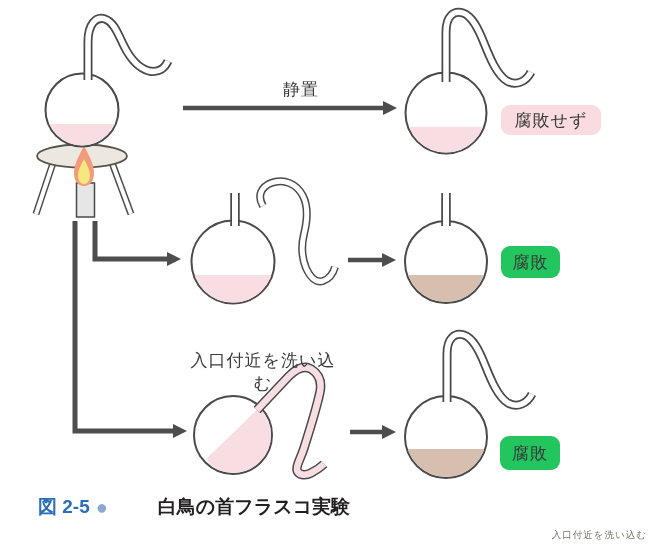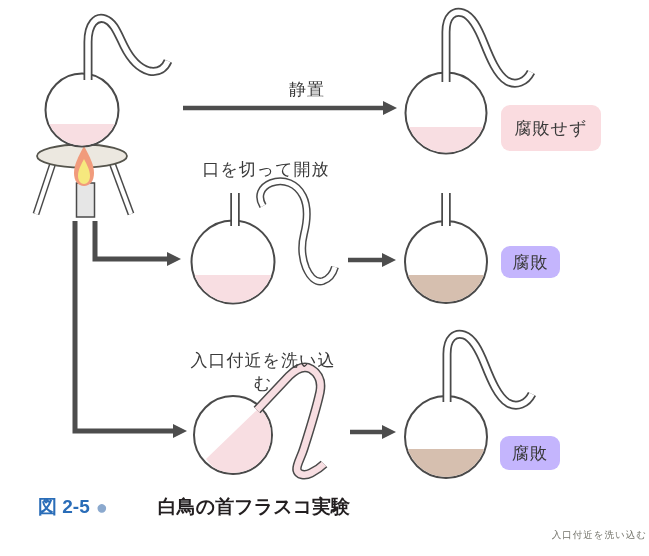--- a/index.html
+++ b/index.html
@@ -7,21 +7,21 @@
     position:relative;width:649px;height:556px;background:#ffffff;overflow:hidden;
     font-family:"Liberation Sans","DejaVu Sans",sans-serif;color:#3a3a3a;
   }
   #scene{position:absolute;left:0;top:0;}
   .olabel{position:absolute;text-align:center;font-size:17px;color:#3a3a3a;letter-spacing:1px;}
   .badge{
     position:absolute;display:flex;align-items:center;justify-content:center;
     border-radius:9px;font-size:17px;color:#3a3a3a;letter-spacing:1px;
   }
   .badge.pink{background:#fadce0;}
-  .badge.tan{background:#c4b5fd;}
+  .badge.tan{background:#22c55e;}
   #caption{position:absolute;left:38px;top:494px;display:flex;align-items:center;gap:6px;
     font-size:19px;font-weight:bold;}
   #caption .fignum{color:#2a6db8;}
   #caption .bullet{color:#8ba9ce;font-weight:normal;font-size:20px;line-height:1;}
   #caption .captitle{color:#231f20;padding-left:44px;}
   #watermark{position:absolute;right:2px;top:529px;font-size:9.5px;color:#73736a;letter-spacing:1px;}
 </style>
 </head>
 <body>
 
@@ -109,27 +109,26 @@
       <path d="M 257,410 L 289,376 C 296,369 304,365 311,369 C 319,374 322,382 320,392 C 317,406 311,426 304,448 C 301,458 296,465 297,470 C 298,475 305,476 311,473 C 317,470 321,467 324,464" stroke="#f8dee2" stroke-width="6.5" fill="none"></path>
       <line x1="350" y1="432" x2="382" y2="432" stroke="#4d4d4d" stroke-width="4.5"></line>
       <polygon points="382,425 396,432 382,439" fill="#4d4d4d"></polygon>
       <circle cx="446" cy="437" r="41" fill="#ffffff" stroke="#4a4a4a" stroke-width="2"></circle>
       <rect x="404" y="449" width="84" height="31" clip-path="url(#clipB6)" fill="#d6bfaf"></rect>
       <path d="M 447,402 L 447,354 C 447,338 455,332 464,335 C 473,338 479,350 485,365 C 491,380 498,397 508,403 C 517,408 527,404 532,394" stroke="#4a4a4a" stroke-width="9" fill="none"></path>
       <path d="M 447,402 L 447,354 C 447,338 455,332 464,335 C 473,338 479,350 485,365 C 491,380 498,397 508,403 C 517,408 527,404 532,394" stroke="#ffffff" stroke-width="5.5" fill="none"></path>
     </g>
   </svg>
 
-  <div class="olabel" style="left:237px;top:78px;width:140px;">静置</div>
+  <div class="olabel" style="left:231px;top:78px;width:140px;">静置</div>
 
-  <div class="olabel" style="left:186px;top:158px;width:160px;">口を切って開放</div>
 
   <div class="olabel" style="left:183px;top:333px;width:160px;margin-top:16px;">入口付近を洗い込む</div>
 
-  <div class="badge pink" style="left:501px;top:105px;width:100px;height:46px;">腐敗せず</div>
+  <div class="badge pink" style="left:501px;top:105px;width:100px;height:30px;">腐敗せず</div>
 
   <div class="badge tan" style="left:501px;top:246px;width:59px;height:32px;">腐敗</div>
 
   <div class="badge tan" style="left:500px;top:436px;width:60px;height:34px;">腐敗</div>
 
   <div id="caption">
     <span class="fignum">図 2-5</span>
     <span class="bullet">●</span>
     <span class="captitle">白鳥の首フラスコ実験</span>
   </div>

